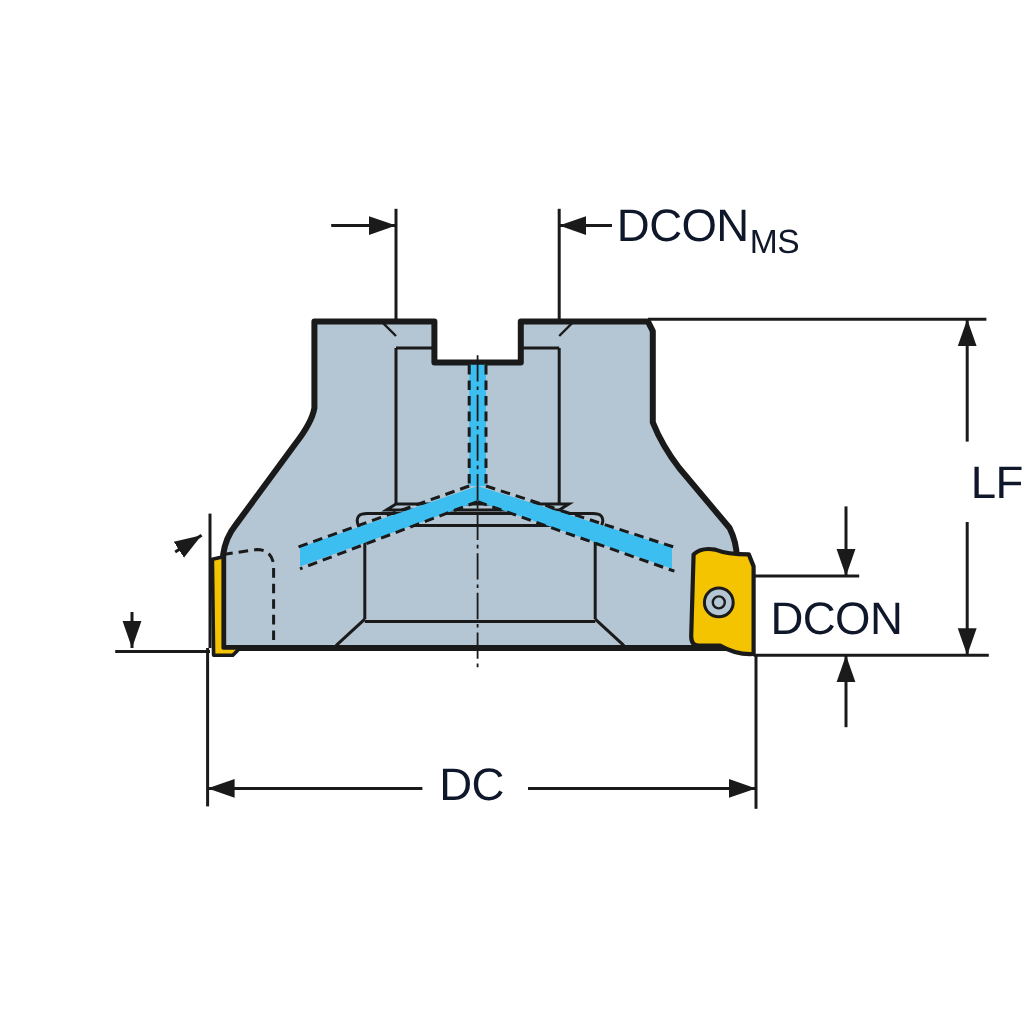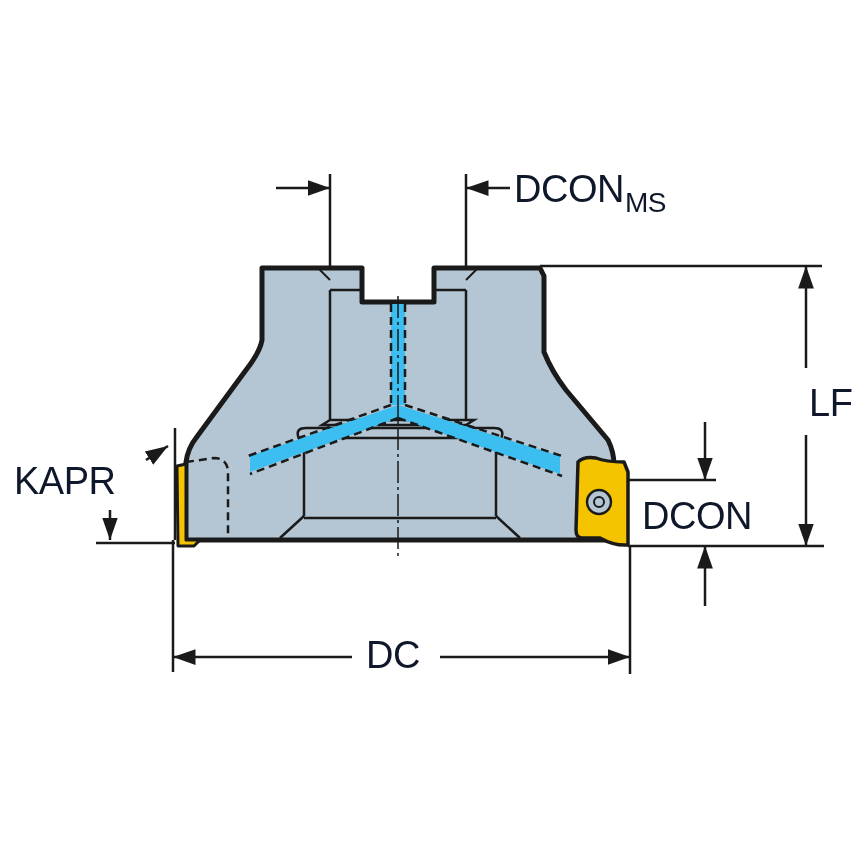--- a/index.html
+++ b/index.html
@@ -91,16 +91,15 @@
 
       <line x1="175" y1="428" x2="175" y2="540"></line>
       <line x1="96" y1="543" x2="175" y2="543"></line>
       <line x1="146" y1="460" x2="168" y2="446" marker-end="url(#arr)"></line>
       <line x1="110" y1="510" x2="110" y2="540" marker-end="url(#arr)"></line>
     </g>
   </svg>
 
   <div class="lbl big" style="left:514px; top:170px;"><span>DCON</span><span class="sub">MS</span></div>
   <div class="lbl big" style="left:782px; top:384px;margin-left:27px;">LF</div>
-  <div class="lbl big" style="left:14px; top:462px;">KAPR</div>
   <div class="lbl big" style="left:642px; top:497px;">DCON</div>
   <div class="lbl big" style="left:366px; top:636px;">DC</div>
 </div>
 
 </body></html>

